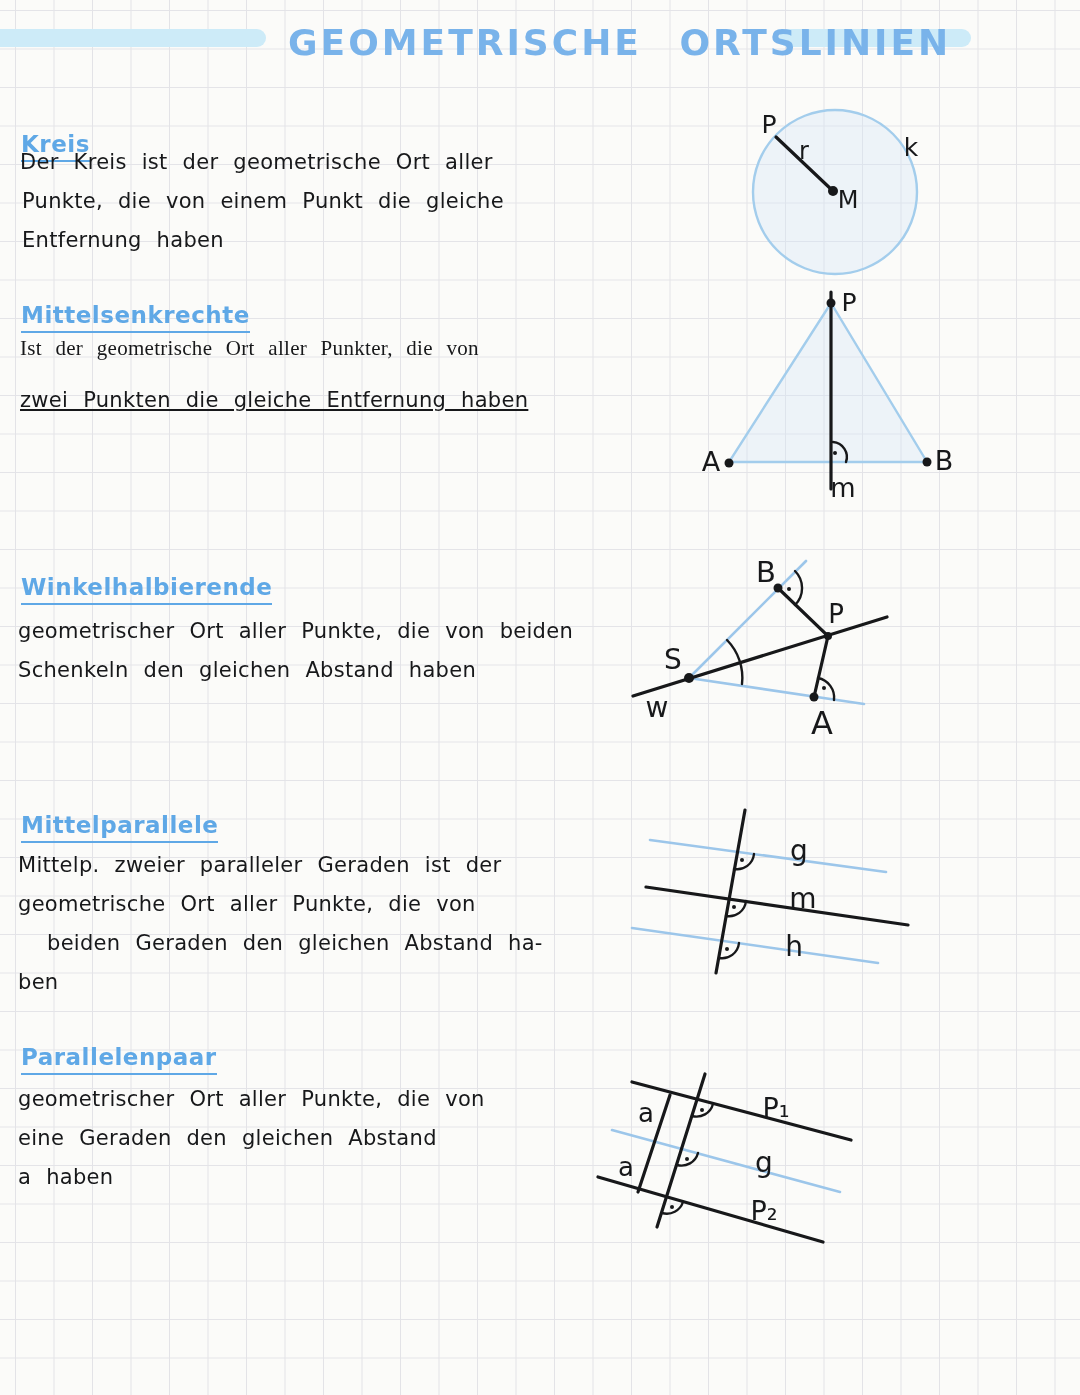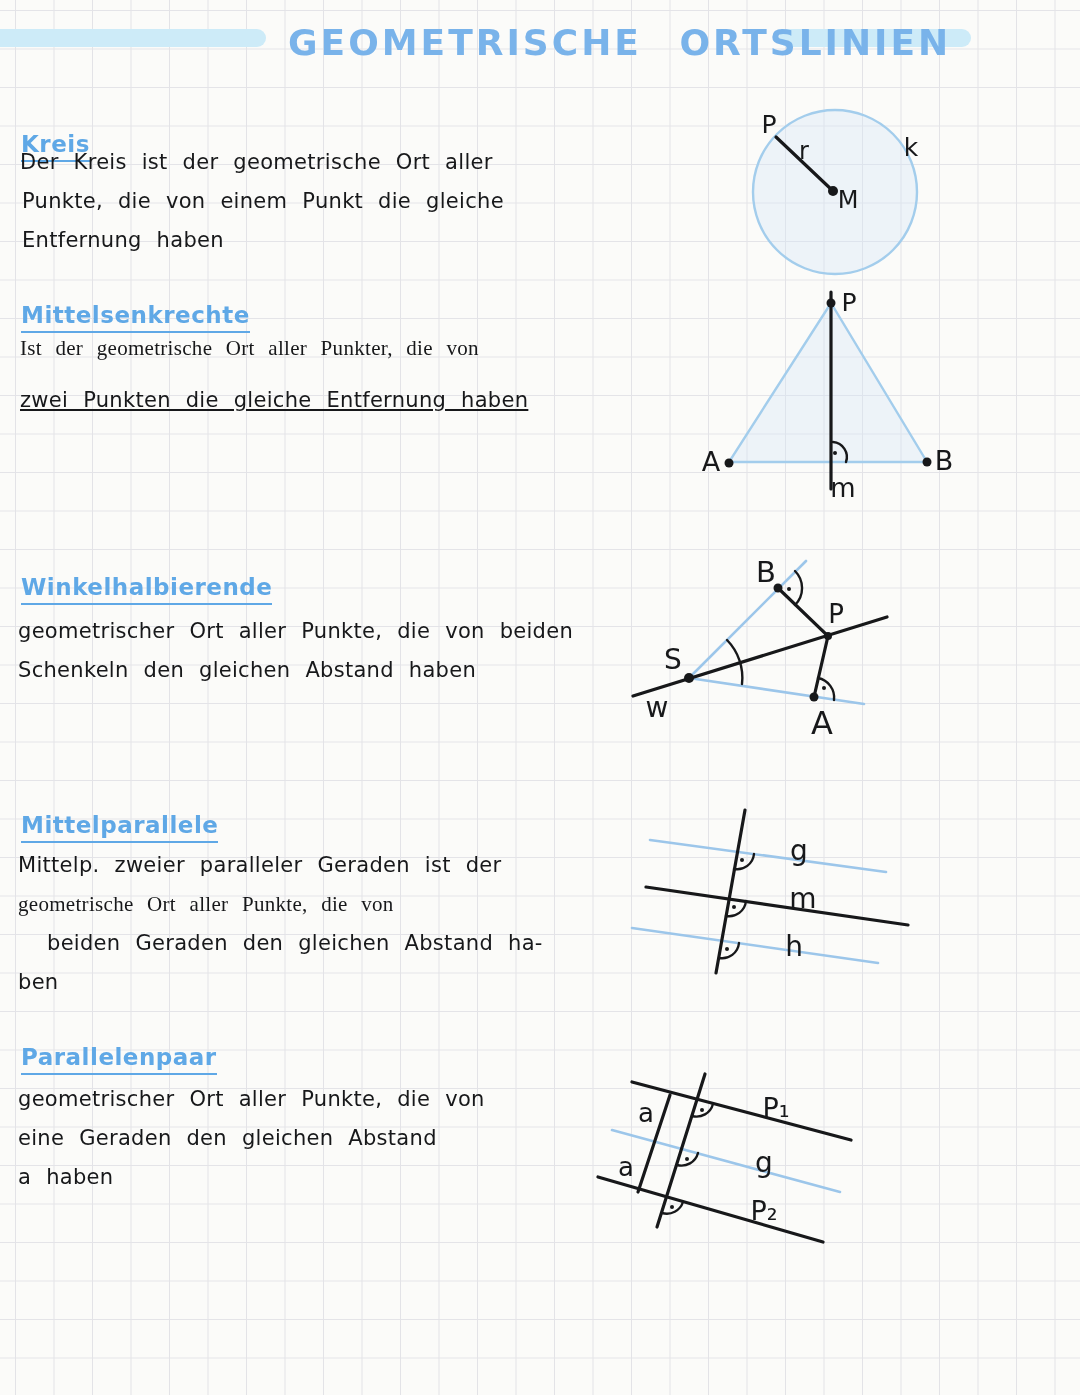--- a/index.html
+++ b/index.html
@@ -71,21 +71,21 @@
   <div class="section" style="top:574px;">
     <div class="heading">Winkelhalbierende</div>
   </div>
   <div class="hand-line" style="left:18px;top:619px;">geometrischer Ort aller Punkte, die von beiden</div>
   <div class="hand-line" style="left:18px;top:658px;">Schenkeln den gleichen Abstand haben</div>
 
   <div class="section" style="top:812px;">
     <div class="heading">Mittelparallele</div>
   </div>
   <div class="hand-line" style="left:18px;top:853px;">Mittelp. zweier paralleler Geraden ist der</div>
-  <div class="hand-line" style="left:18px;top:892px;font-family:Liberation Serif, serif;">geometrische Ort aller Punkte, die von</div>
+  <div class="hand-line" style="left:18px;top:892px;">geometrische Ort aller Punkte, die von</div>
   <div class="hand-line" style="left:18px;top:931px;margin-left:29px;">beiden Geraden den gleichen Abstand ha-</div>
   <div class="hand-line" style="left:18px;top:970px;">ben</div>
 
   <div class="section" style="top:1044px;">
     <div class="heading">Parallelenpaar</div>
   </div>
   <div class="hand-line" style="left:18px;top:1126px;">eine Geraden den gleichen Abstand</div>
   <div class="hand-line" style="left:18px;top:1087px;">geometrischer Ort aller Punkte, die von</div>
   <div class="hand-line" style="left:18px;top:1165px;">a haben</div>
 

